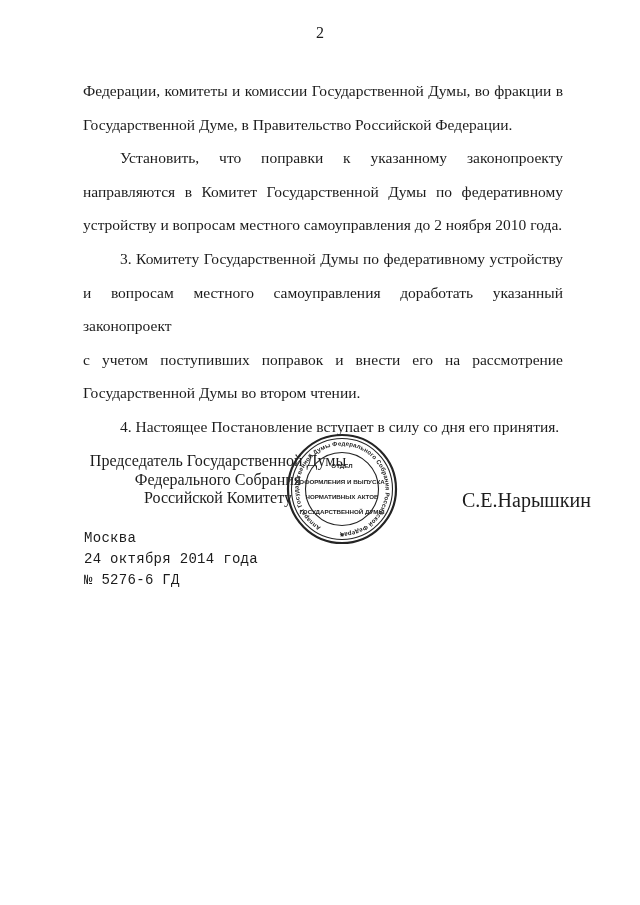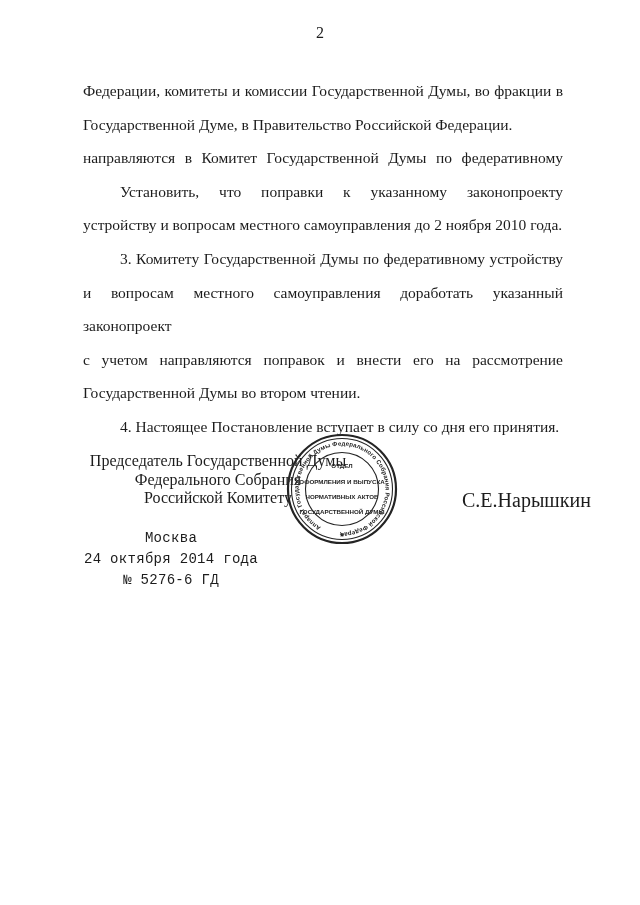--- a/index.html
+++ b/index.html
@@ -45,21 +45,20 @@
     white-space: nowrap;
   }
   .footer {
     position: absolute;
     top: 528px; left: 84px;
     font-family: "Liberation Mono", "DejaVu Sans Mono", monospace;
     font-size: 14px;
     line-height: 21px;
     letter-spacing: 0.3px;
     white-space: nowrap;
-    text-align: center;
   }
   .stamp {
     position: absolute;
     left: 284px; top: 431px;
     width: 116px; height: 116px;
   }
   .stamp circle { fill: none; stroke: #242424; }
   .stamp .ring-text {
     font-family: "Liberation Sans", sans-serif;
     font-size: 6.1px;
@@ -84,26 +83,26 @@
 </head>
 <body>
 
 <div class="page">
 
   <div class="pageno">2</div>
 
   <div class="content">
     <div class="line j">Федерации, комитеты и комиссии Государственной Думы, во фракции в</div>
     <div class="line">Государственной Думе, в Правительство Российской Федерации.</div>
+    <div class="line j ind">Установить, что поправки к указанному законопроекту</div>
     <div class="line j">направляются в Комитет Государственной Думы по федеративному</div>
-    <div class="line j ind">Установить, что поправки к указанному законопроекту</div>
     <div class="line">устройству и вопросам местного самоуправления до 2 ноября 2010 года.</div>
     <div class="line j ind">3. Комитету Государственной Думы по федеративному устройству</div>
     <div class="line j">и вопросам местного самоуправления доработать указанный законопроект</div>
-    <div class="line j">с учетом направляются поправок и внести его на рассмотрение</div>
+    <div class="line j">с учетом поступивших поправок и внести его на рассмотрение</div>
     <div class="line">Государственной Думы во втором чтении.</div>
     <div class="line ind">4. Настоящее Постановление вступает в силу со дня его принятия.</div>
   </div>
 
   <div class="sig">
     <div>Председатель Государственной Думы</div>
     <div>Федерального Собрания</div>
     <div>Российской Комитету</div>
   </div>
 

